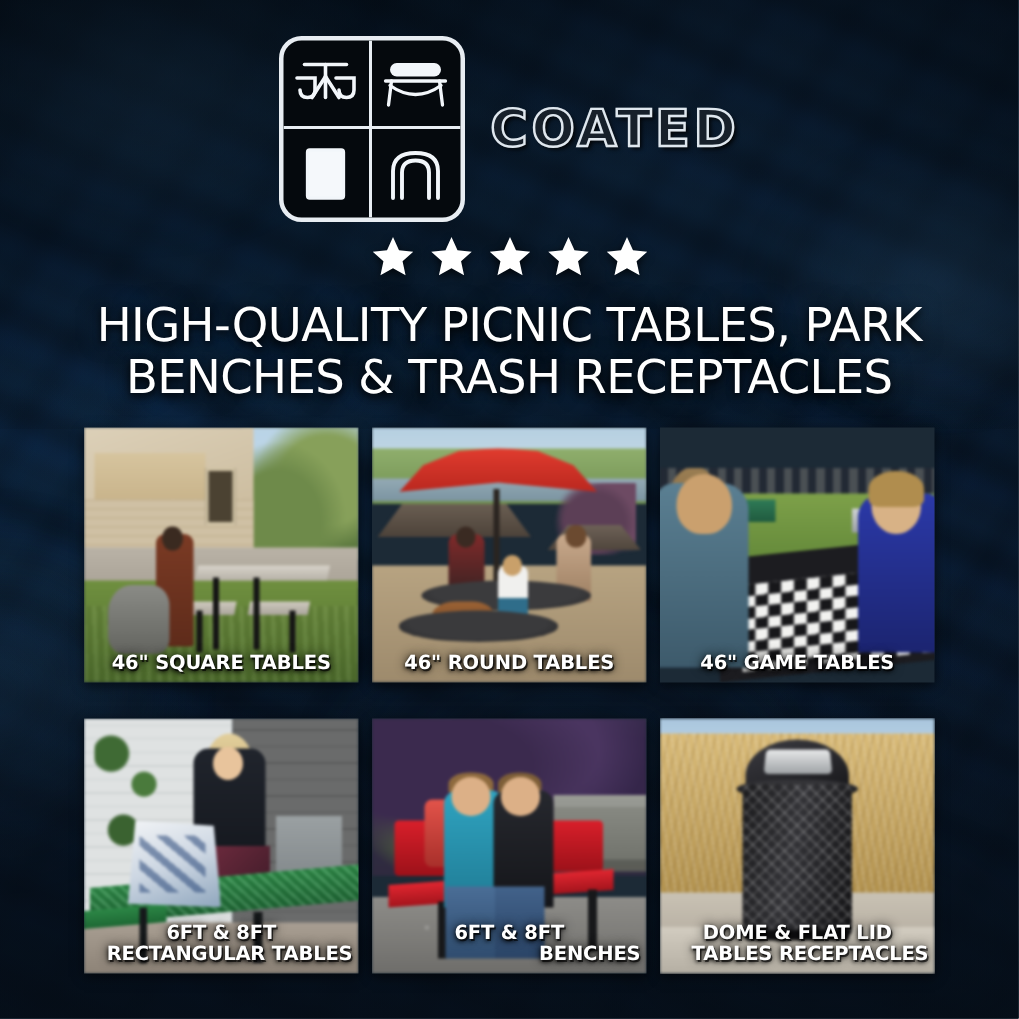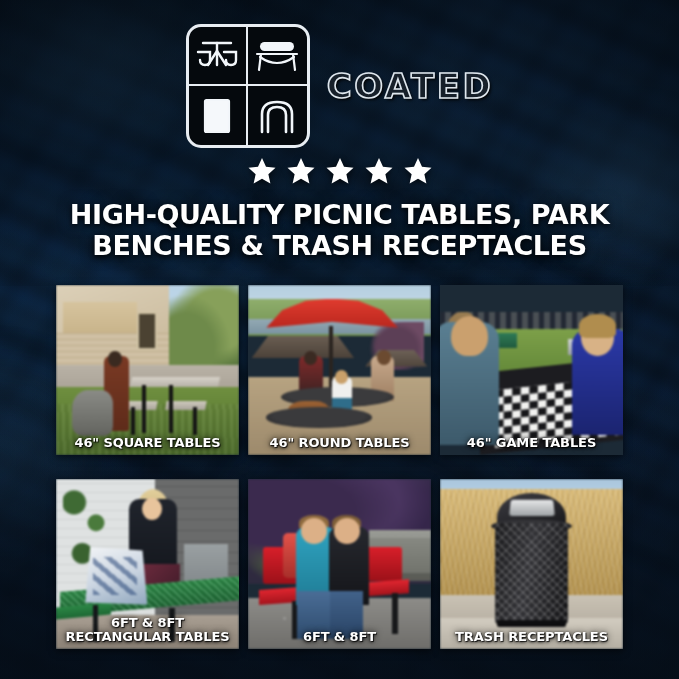--- a/index.html
+++ b/index.html
@@ -132,22 +132,22 @@
     display: flex; justify-content: center; align-items: center; gap: 9px;
   }
   .star { width: 30px; height: 30px; display: block; filter: drop-shadow(0 2px 3px rgba(0,0,0,.75)); }
 
   
   .headline {
     position: absolute; top: 200px; left: 30px; right: 30px;
     text-align: center;
     color: #ffffff;
     font-family: "DejaVu Sans", sans-serif;
-    font-weight: 700;
-    font-size: 27px;
+    font-weight: 400;
+    font-size: 31px;
     line-height: 1.13;
     letter-spacing: -0.4px;
     text-shadow: 0 2px 5px rgba(0,0,0,.85), 0 0 14px rgba(0,0,0,.6);
   }
   .headline .l2 { display: block; }
 
   
   .grid {
     position: absolute;
     left: 56px; top: 285px;
@@ -171,21 +171,21 @@
     text-align: center;
     color: #ffffff;
     font-family: "DejaVu Sans", sans-serif;
     font-weight: 700;
     font-size: 13px;
     line-height: 1.06;
     letter-spacing: -0.1px;
     text-shadow: 0 1px 3px rgba(0,0,0,.95), 0 0 7px rgba(0,0,0,.85), 1px 1px 0 rgba(0,0,0,.6);
     z-index: 6;
   }
-  .tile .cap .c2 { display: block; }
+  .tile .cap .c2 { display: block; text-align: right; }
 
   
   .sky   { position:absolute; left:0; right:0; }
   .ground{ position:absolute; left:0; right:0; bottom:0; }
   .blurz { filter: blur(1.1px); }
 
   
   .t1-sky    { top:0; height:40%; background:linear-gradient(#cfe3f2,#e9f1f7); }
   .t1-house  { position:absolute; left:0; top:0; width:62%; height:58%;
                background:linear-gradient(160deg,#d8cbb2,#c2b292 60%,#b3a punct); background:linear-gradient(160deg,#dcd0b8,#c4b393); }
@@ -597,36 +597,38 @@
             <div class="t5-boy1"></div>
             <div class="t5-boy1h"></div>
           <div class="t5-boy2ha"></div>
             <div class="t5-boy2"></div>
             <div class="t5-boy2h"></div>
           <div class="t5-jeans1"></div>
             <div class="t5-jeans2"></div>
         </div>
         <div class="cap">
           <span>6FT &amp; 8FT</span>
+          <span class="c2">BENCHES</span>
         </div>
       </div>
 
       <div class="tile">
         <div class="scene blurz">
           <div class="sky t6-sky"></div>
             <div class="t6-grass"></div>
           <div class="ground t6-grnd"></div>
             <div class="t6-pad"></div>
           <div class="t6-dome"></div>
             <div class="t6-slot"></div>
           <div class="t6-rim"></div>
             <div class="t6-body"></div>
             <div class="t6-mesh"></div>
           <div class="t6-base"></div>
         </div>
         <div class="cap">
-          <span class="c2">TRASH RECEPTACLES</span>
+          <span>DOME &amp; FLAT LID</span>
+          <span class="c2">TABLES RECEPTACLES</span>
         </div>
       </div>
 
     </div>
   </div>
 </div>
 
 </body></html>

